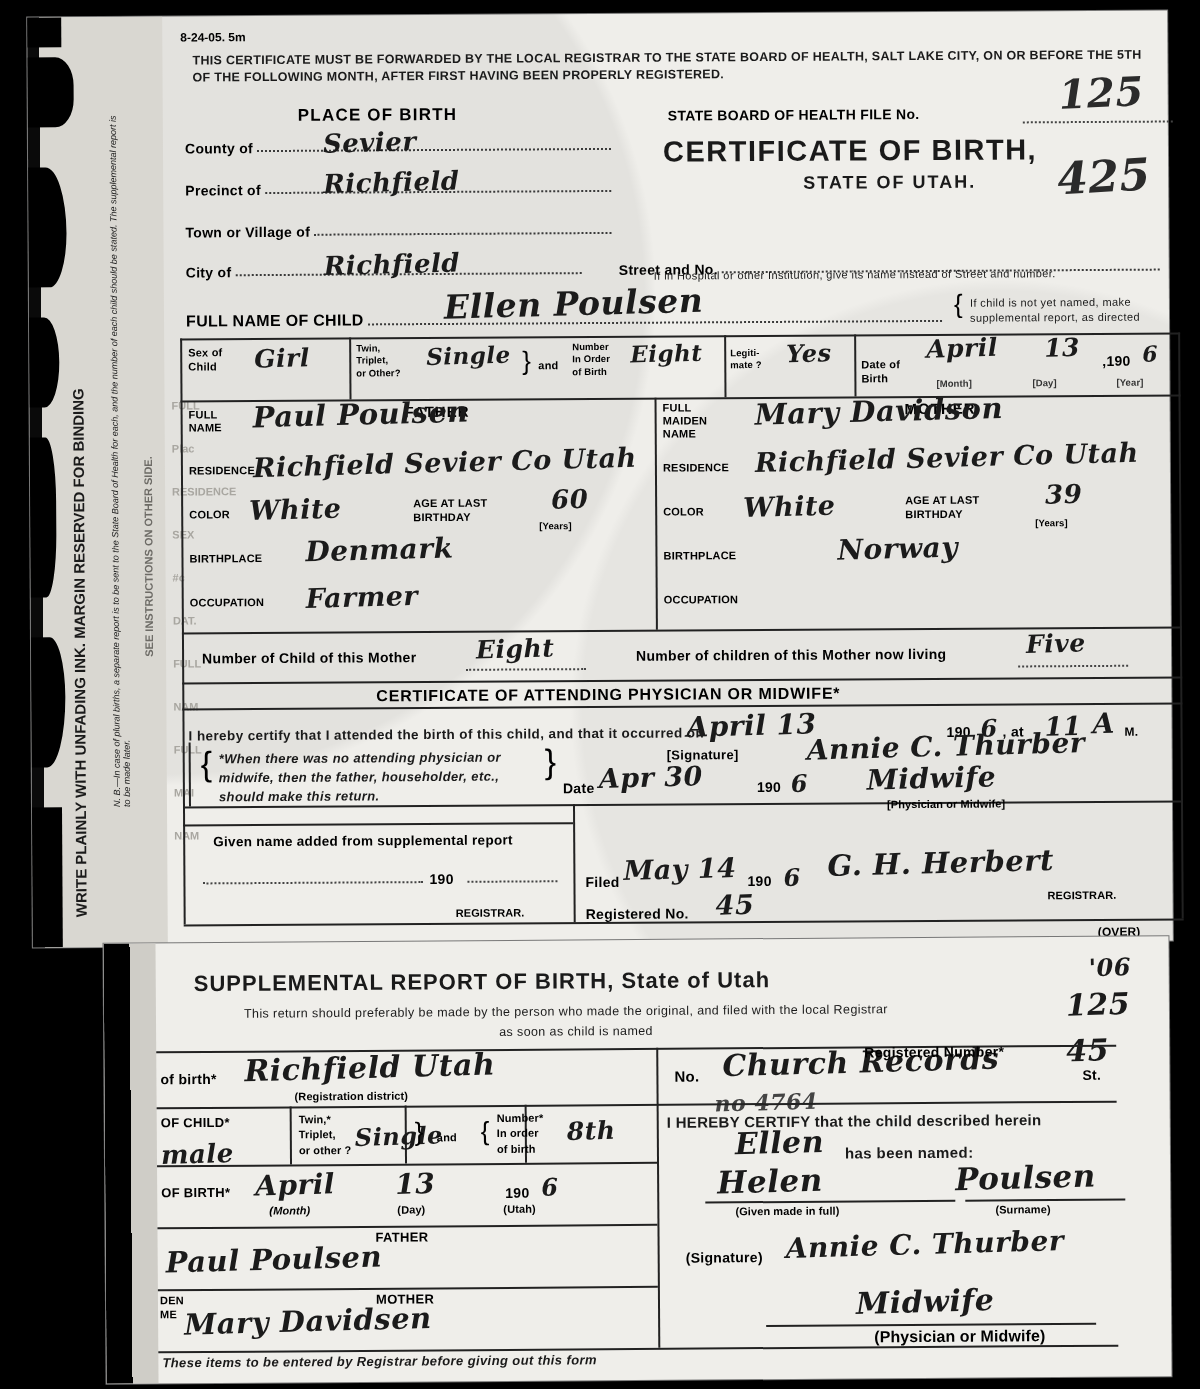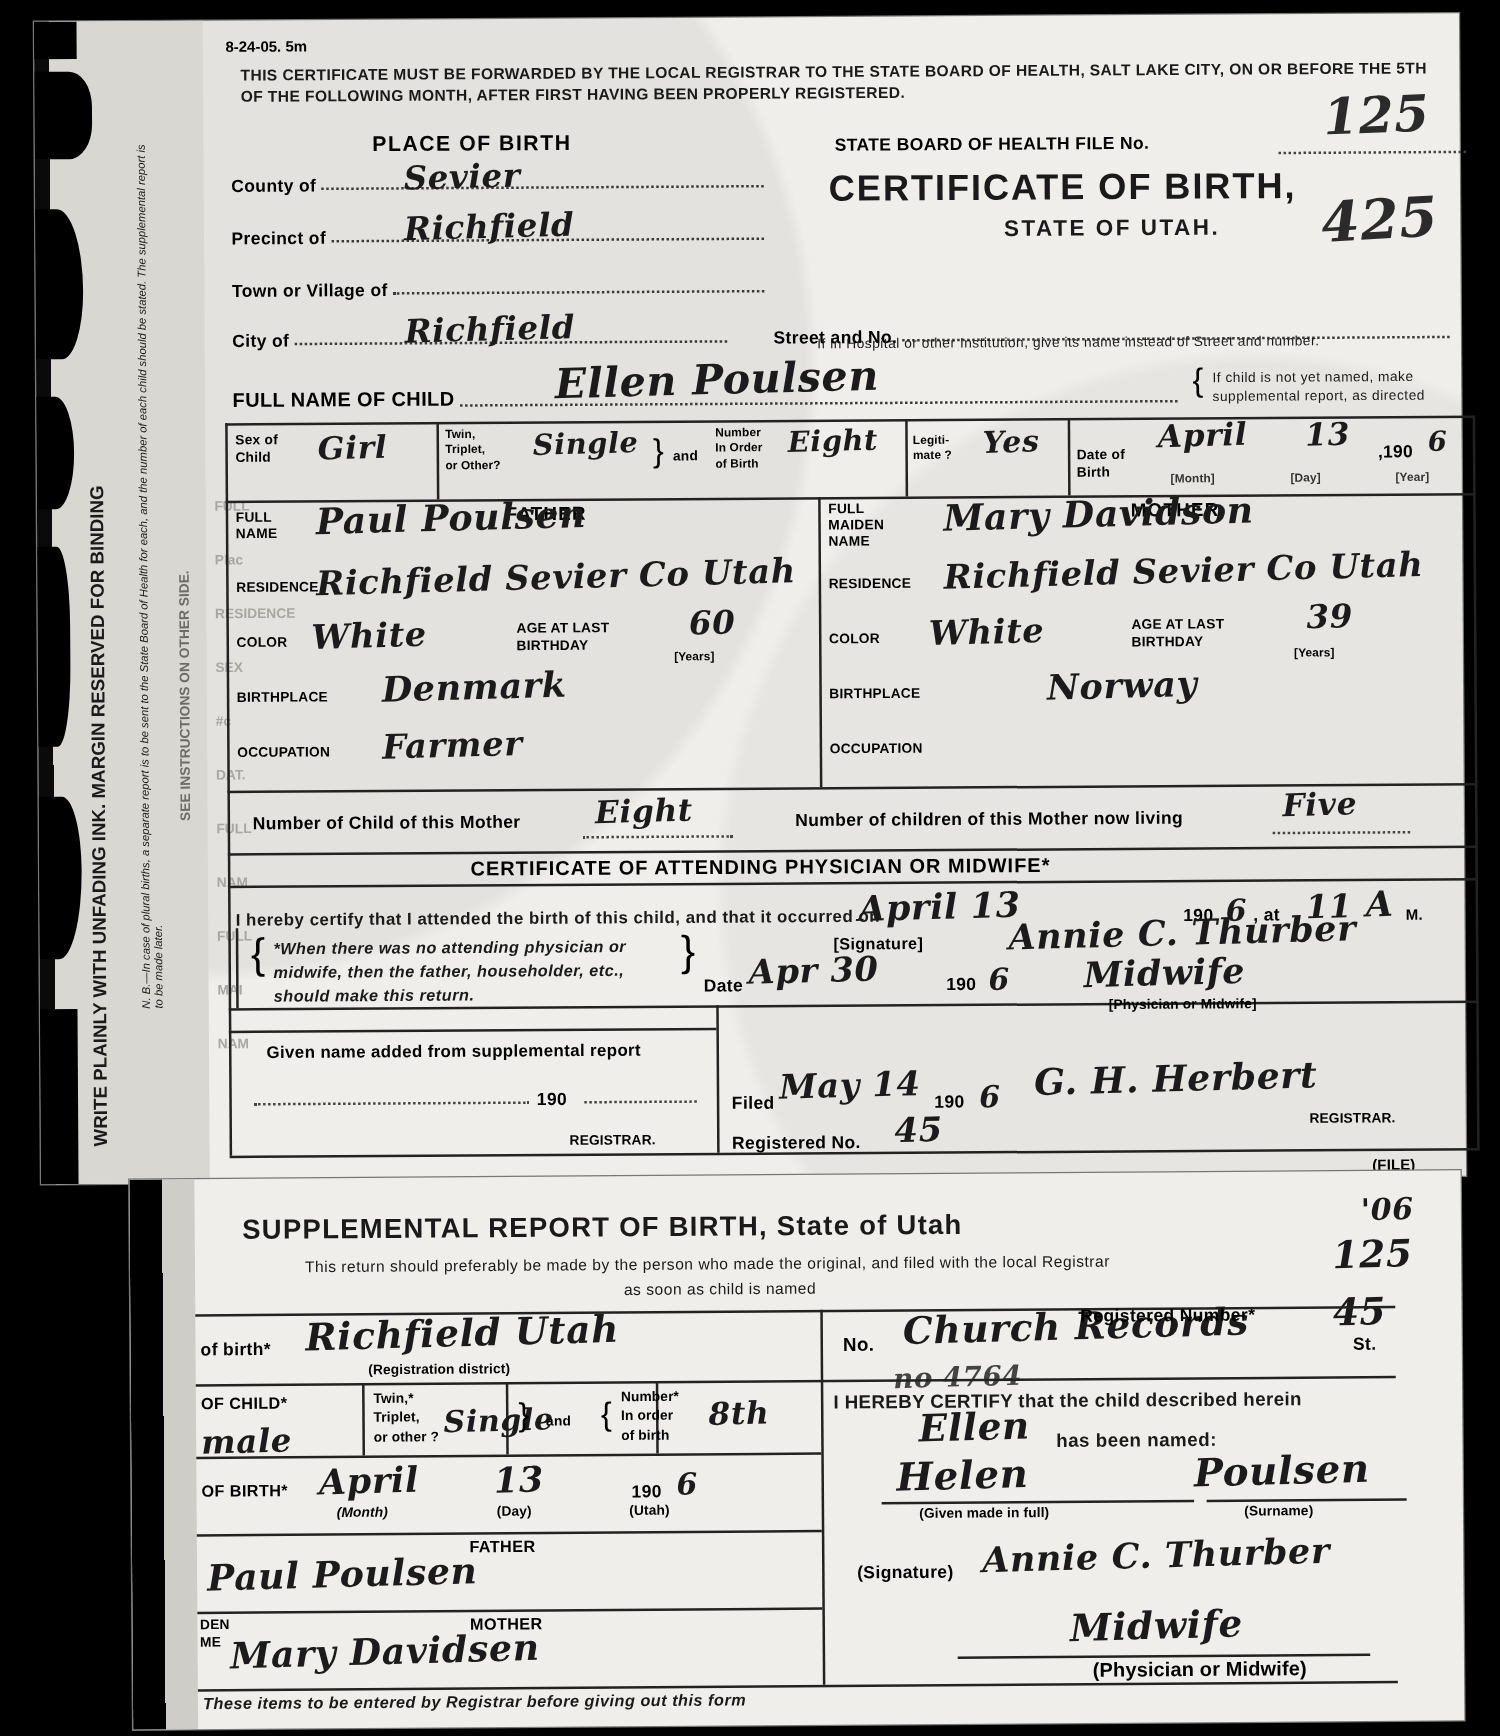--- a/index.html
+++ b/index.html
@@ -292,21 +292,21 @@
     <span class="lbl" style="position:absolute;left:418px;top:860px;font-size:14px;">Filed</span>
     <span class="hand" style="position:absolute;left:456px;top:840px;font-size:27px;">May 14</span>
     <span class="lbl" style="position:absolute;left:580px;top:860px;font-size:14px;">190</span>
     <span class="hand" style="position:absolute;left:616px;top:850px;font-size:24px;">6</span>
     <span class="hand" style="position:absolute;left:660px;top:834px;font-size:29px;">G. H. Herbert</span>
     <span class="lbl-xs" style="position:absolute;left:880px;top:878px;font-size:11px;">REGISTRAR.</span>
 
     <span class="lbl" style="position:absolute;left:418px;top:892px;font-size:14px;">Registered No.</span>
     <span class="hand" style="position:absolute;left:548px;top:876px;font-size:27px;">45</span>
 
-    <span class="lbl-xs" style="position:absolute;left:930px;top:914px;font-size:12px;">(FILE)</span>
+    <span class="lbl-xs" style="position:absolute;left:930px;top:914px;font-size:12px;">(OVER)</span>
   </div>
 </div>
 
 <div id="supp">
   <div class="torn-left"></div>
 
   <div class="stitle print" style="position:absolute;left:90px;top:28px;">SUPPLEMENTAL REPORT OF BIRTH, State of Utah</div>
   <div class="ssub print" style="position:absolute;left:140px;top:64px;">This return should preferably be made by the person who made the original, and filed with the local Registrar</div>
   <div class="ssub print" style="position:absolute;left:395px;top:84px;">as soon as child is named</div>
 

